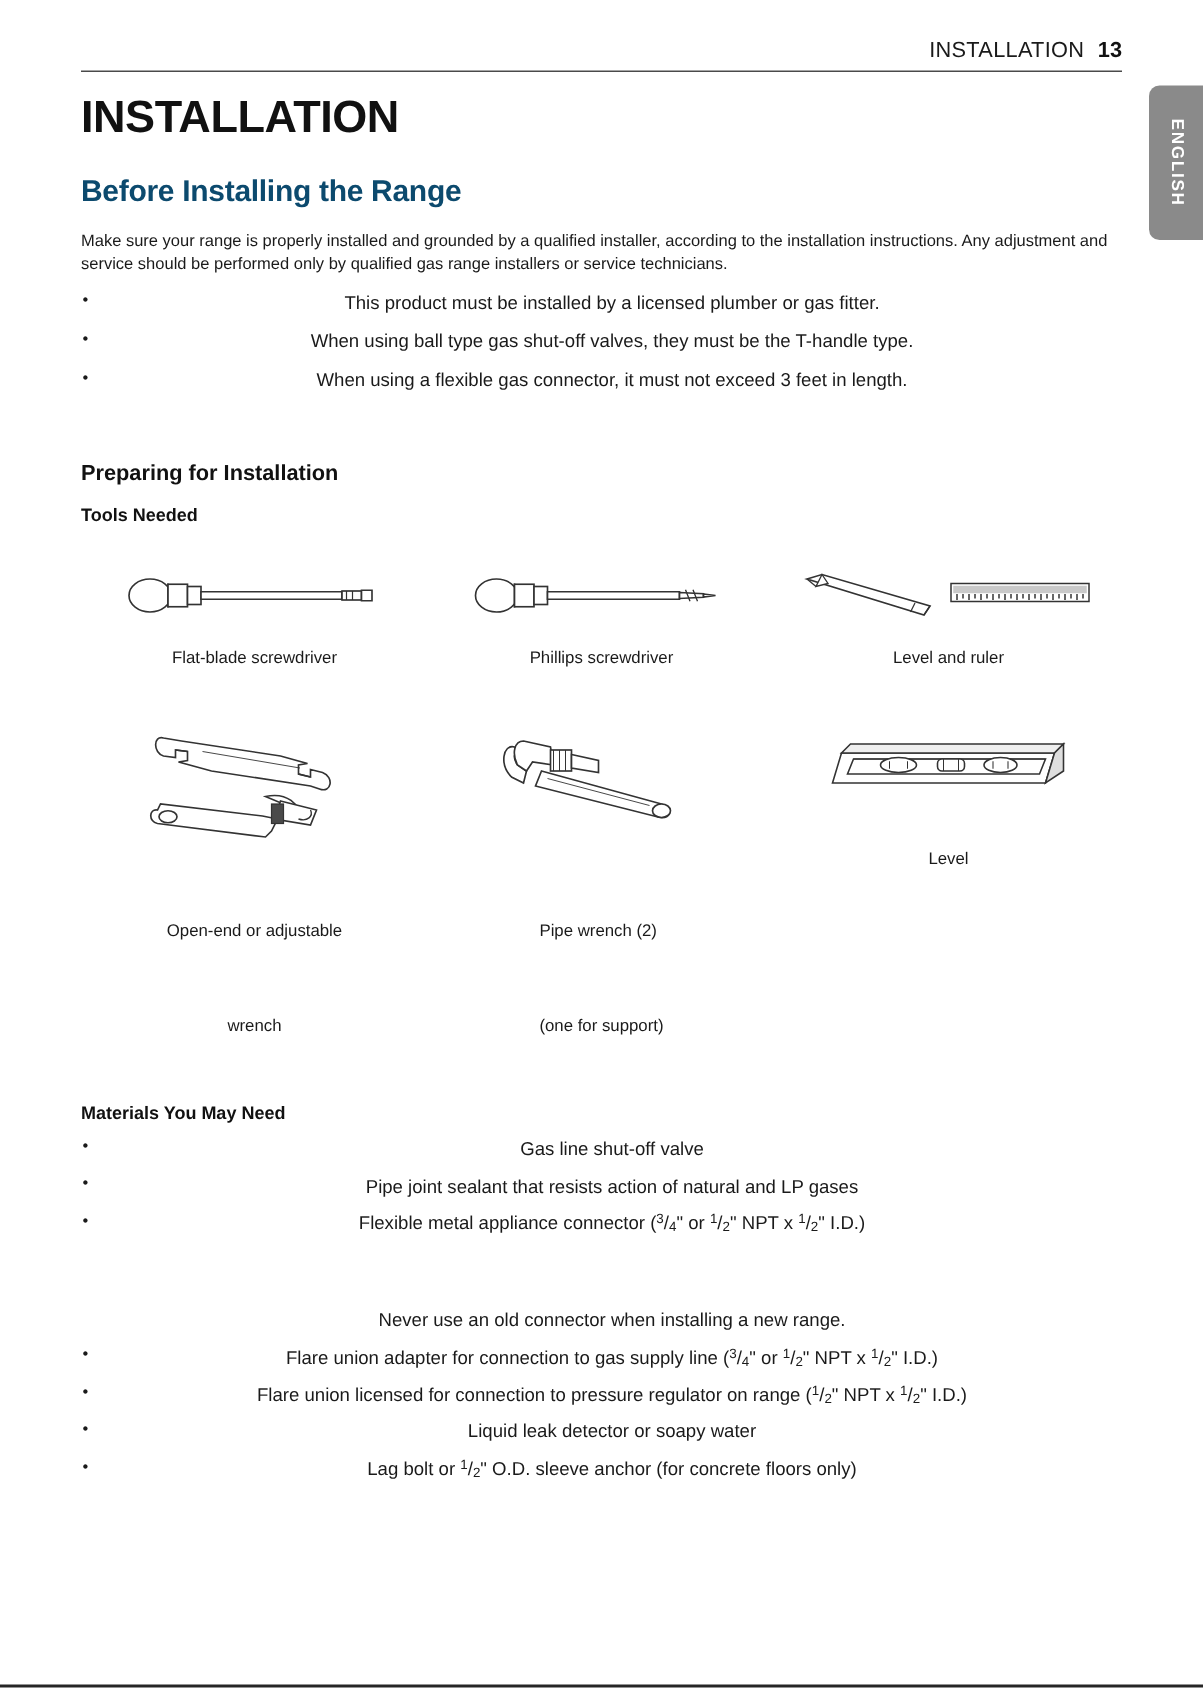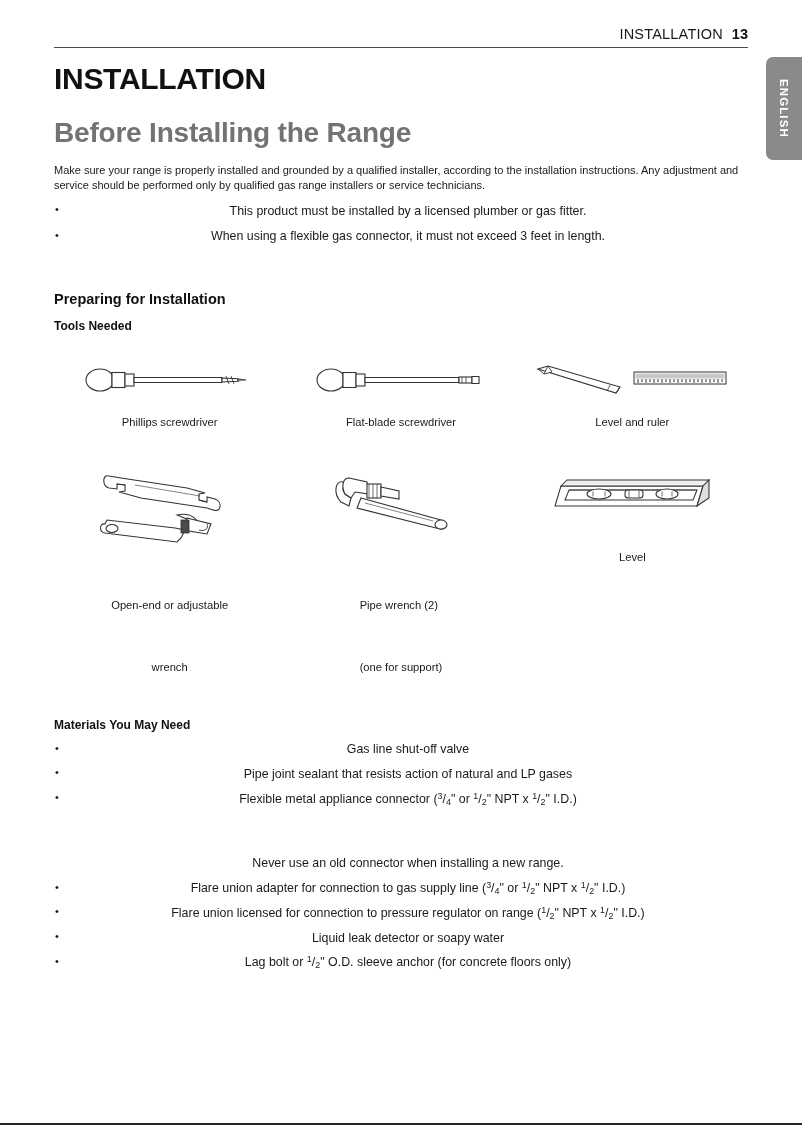--- a/index.html
+++ b/index.html
@@ -86,25 +86,25 @@
     font-size: 30px;
     font-weight: bold;
     letter-spacing: -0.3px;
     margin: 0 0 0 0;
     padding-top: 4px;
     line-height: 1.15;
     color: #111;
   }
 
   h2.sect {
-    font-size: 28px;
+    font-size: 20px;
     font-weight: bold;
     letter-spacing: -0.2px;
     margin: 20px 0 0 0;
-    color: #737373;
+    color: #0c4a6e;
   }
 
   h3.subsect {
     font-size: 14.5px;
     font-weight: bold;
     margin: 30px 0 0 0;
     color: #111;
   }
 
   h4.minor {
@@ -226,29 +226,48 @@
 
   <div class="content">
 
     <h1 class="doc-title">INSTALLATION</h1>
 
     <h2 class="sect">Before Installing the Range</h2>
     <p class="body">Make sure your range is properly installed and grounded by a qualified installer, according to the installation instructions. Any adjustment and service should be performed only by qualified gas range installers or service technicians.</p>
 
     <ul class="bullets">
       <li>This product must be installed by a licensed plumber or gas fitter.</li>
+      <li>When using ball type gas shut-off valves, they must be the T-handle type.</li>
       <li>When using a flexible gas connector, it must not exceed 3 feet in length.</li>
     </ul>
 
     <h3 class="subsect" style="margin-top:46px;">Preparing for Installation</h3>
     <h4 class="minor">Tools Needed</h4>
 
     <div class="tools">
 
       <div class="tools-row">
+
+        <div class="tool-cell">
+          <div class="tool-art">
+            <svg width="175" height="40" viewBox="0 0 175 40" aria-hidden="true">
+              <g fill="none" stroke="#333" stroke-width="1.1">
+                <ellipse cx="18" cy="20" rx="14" ry="11" fill="#fff"></ellipse>
+                <path d="M30 12 L30 28"></path>
+                <rect x="30" y="12.5" width="13" height="15" fill="#fff"></rect>
+                <rect x="43" y="14" width="9" height="12" fill="#fff"></rect>
+                <path d="M52 17.5 L146 17.5 L146 22.5 L52 22.5 Z" fill="#fff"></path>
+                <rect x="146" y="17" width="13" height="6" fill="#fff"></rect>
+                <path d="M149 17 L149 23 M153 17 L153 23" stroke-width="0.8"></path>
+                <path d="M159 16.5 L166 16.5 L166 23.5 L159 23.5 Z" fill="#fff"></path>
+              </g>
+            </svg>
+          </div>
+          <div class="tool-caption">Flat-blade screwdriver</div>
+        </div>
 
         <div class="tool-cell">
           <div class="tool-art">
             <svg width="175" height="40" viewBox="0 0 175 40" aria-hidden="true">
               <g fill="none" stroke="#333" stroke-width="1.1">
                 <ellipse cx="18" cy="20" rx="14" ry="11" fill="#fff"></ellipse>
                 <path d="M30 12 L30 28"></path>
                 <rect x="30" y="12.5" width="13" height="15" fill="#fff"></rect>
                 <rect x="43" y="14" width="9" height="12" fill="#fff"></rect>
                 <path d="M52 17.5 L140 17.5 L140 22.5 L52 22.5 Z" fill="#fff"></path>
@@ -256,38 +275,20 @@
                 <path d="M144 16.2 L147 23.8 M149 16.2 L152 23.8" stroke-width="0.9"></path>
                 <path d="M156 19 L164 20 L156 21 Z" fill="#fff"></path>
               </g>
             </svg>
           </div>
           <div class="tool-caption">Phillips screwdriver</div>
         </div>
 
         <div class="tool-cell">
           <div class="tool-art">
-            <svg width="175" height="40" viewBox="0 0 175 40" aria-hidden="true">
-              <g fill="none" stroke="#333" stroke-width="1.1">
-                <ellipse cx="18" cy="20" rx="14" ry="11" fill="#fff"></ellipse>
-                <path d="M30 12 L30 28"></path>
-                <rect x="30" y="12.5" width="13" height="15" fill="#fff"></rect>
-                <rect x="43" y="14" width="9" height="12" fill="#fff"></rect>
-                <path d="M52 17.5 L146 17.5 L146 22.5 L52 22.5 Z" fill="#fff"></path>
-                <rect x="146" y="17" width="13" height="6" fill="#fff"></rect>
-                <path d="M149 17 L149 23 M153 17 L153 23" stroke-width="0.8"></path>
-                <path d="M159 16.5 L166 16.5 L166 23.5 L159 23.5 Z" fill="#fff"></path>
-              </g>
-            </svg>
-          </div>
-          <div class="tool-caption">Flat-blade screwdriver</div>
-        </div>
-
-        <div class="tool-cell">
-          <div class="tool-art">
             <svg width="200" height="44" viewBox="0 0 200 44" aria-hidden="true">
               <g fill="none" stroke="#333" stroke-width="1.1">
 
                 <path d="M6 11 L16 8 L88 29 L84 35 Z" fill="#fff"></path>
                 <path d="M16 8 L20 14 L12 16 Z" fill="#fff" stroke-width="0.9"></path>
                 <path d="M6 11 L12 16" stroke-width="0.9"></path>
                 <path d="M84 35 L88 29" stroke-width="0.9"></path>
                 <path d="M78 27 L75 33" stroke-width="0.8"></path>
               </g>
               <g>

